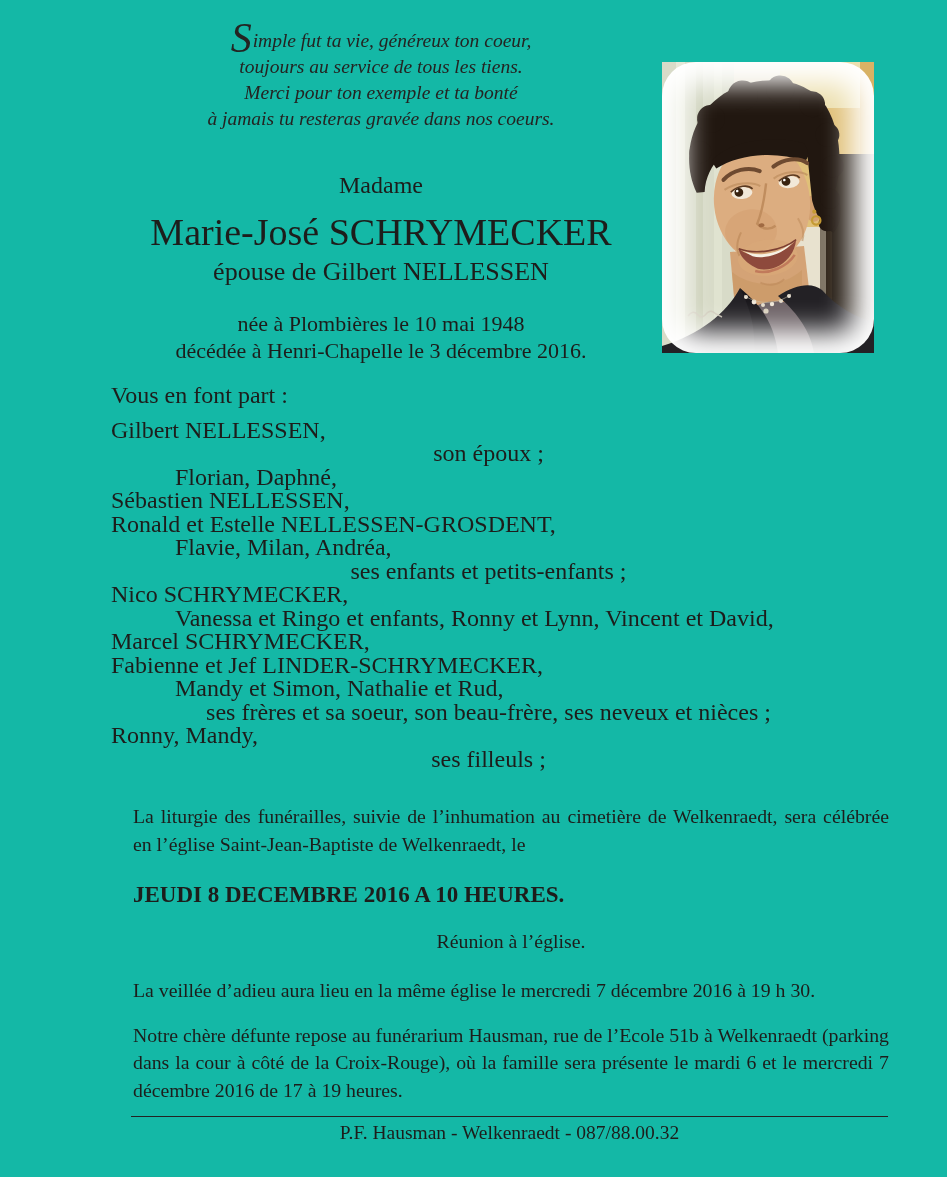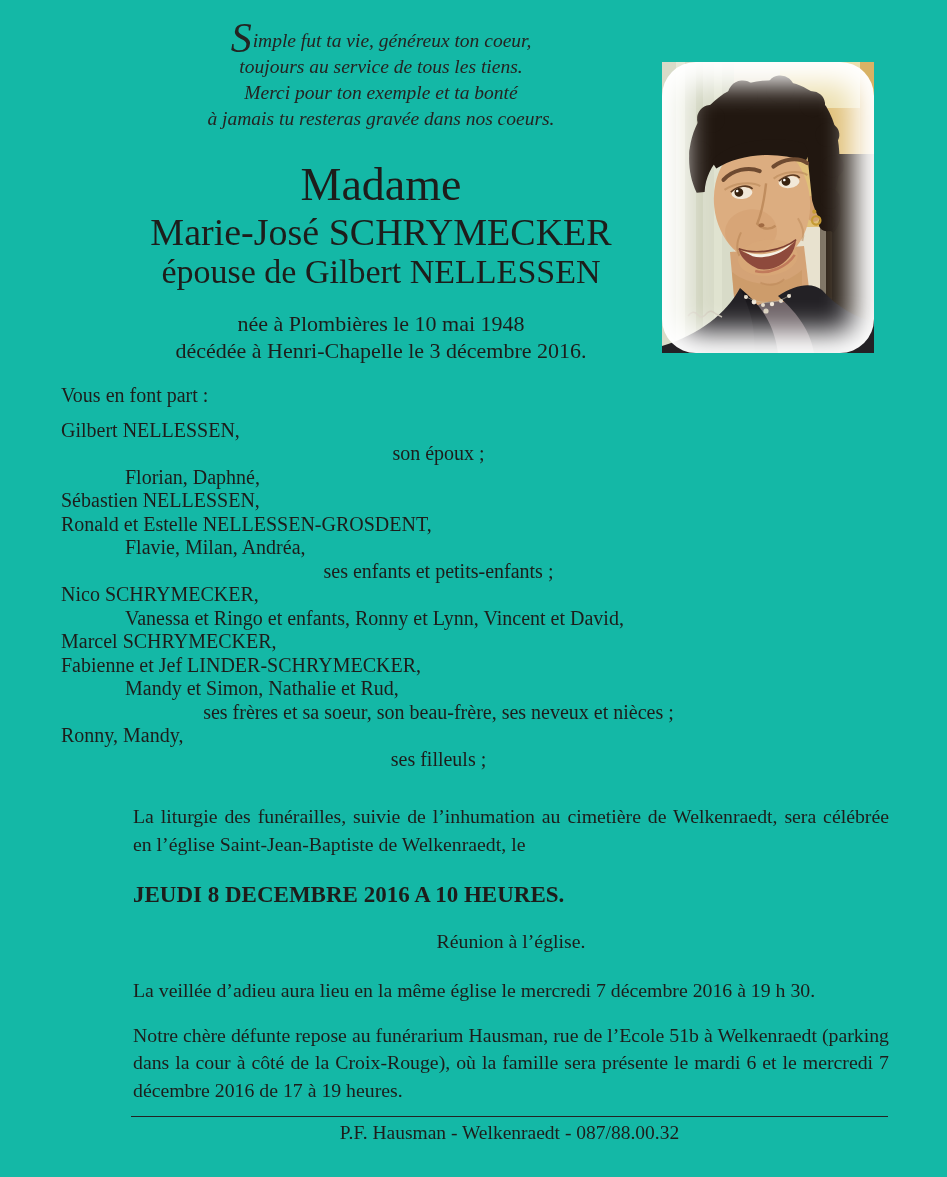--- a/index.html
+++ b/index.html
@@ -25,46 +25,46 @@
     line-height:26px;
     color:#242422;
   }
   .quote .initial {
     font-size:42px;
     line-height:0;
     position:relative; top:5px;
     margin-right:1px;
   }
   .titles { margin-top:30px; }
-  .title-prefix { font-size:46px; line-height:46px; }
+  .title-prefix { font-size:24px; line-height:46px; }
   .deceased-name { font-size:38px; line-height:48px; }
-  .spouse-line { font-size:34px; line-height:32px; }
+  .spouse-line { font-size:26px; line-height:32px; }
   .dates { margin-top:22px; font-size:22px; line-height:27px; }
 
   
   .photo {
     position:relative;
     width:212px; height:291px;
     margin-top:62px;
     flex:0 0 auto;
   }
   .photo svg { display:block; width:212px; height:291px; }
   .photo::after {
     content:'';
     position:absolute; inset:0;
     border-radius:34px;
     box-shadow: inset 0 0 28px 22px #ffffff;
     pointer-events:none;
   }
 
   
   .family {
-    margin:20px 59px 0 61px;
+    margin:20px 59px 0 111px;
     width:755px;
-    font-size:20px;
+    font-size:24px;
     line-height:23.5px;
   }
   .family .intro { margin-bottom:11px; }
   .family .line {}
   .family .indent { padding-left:64px; }
   .family .relation { text-align:center; }
 
   
   .funeral {
     margin:32px 59px 4px 133px;

